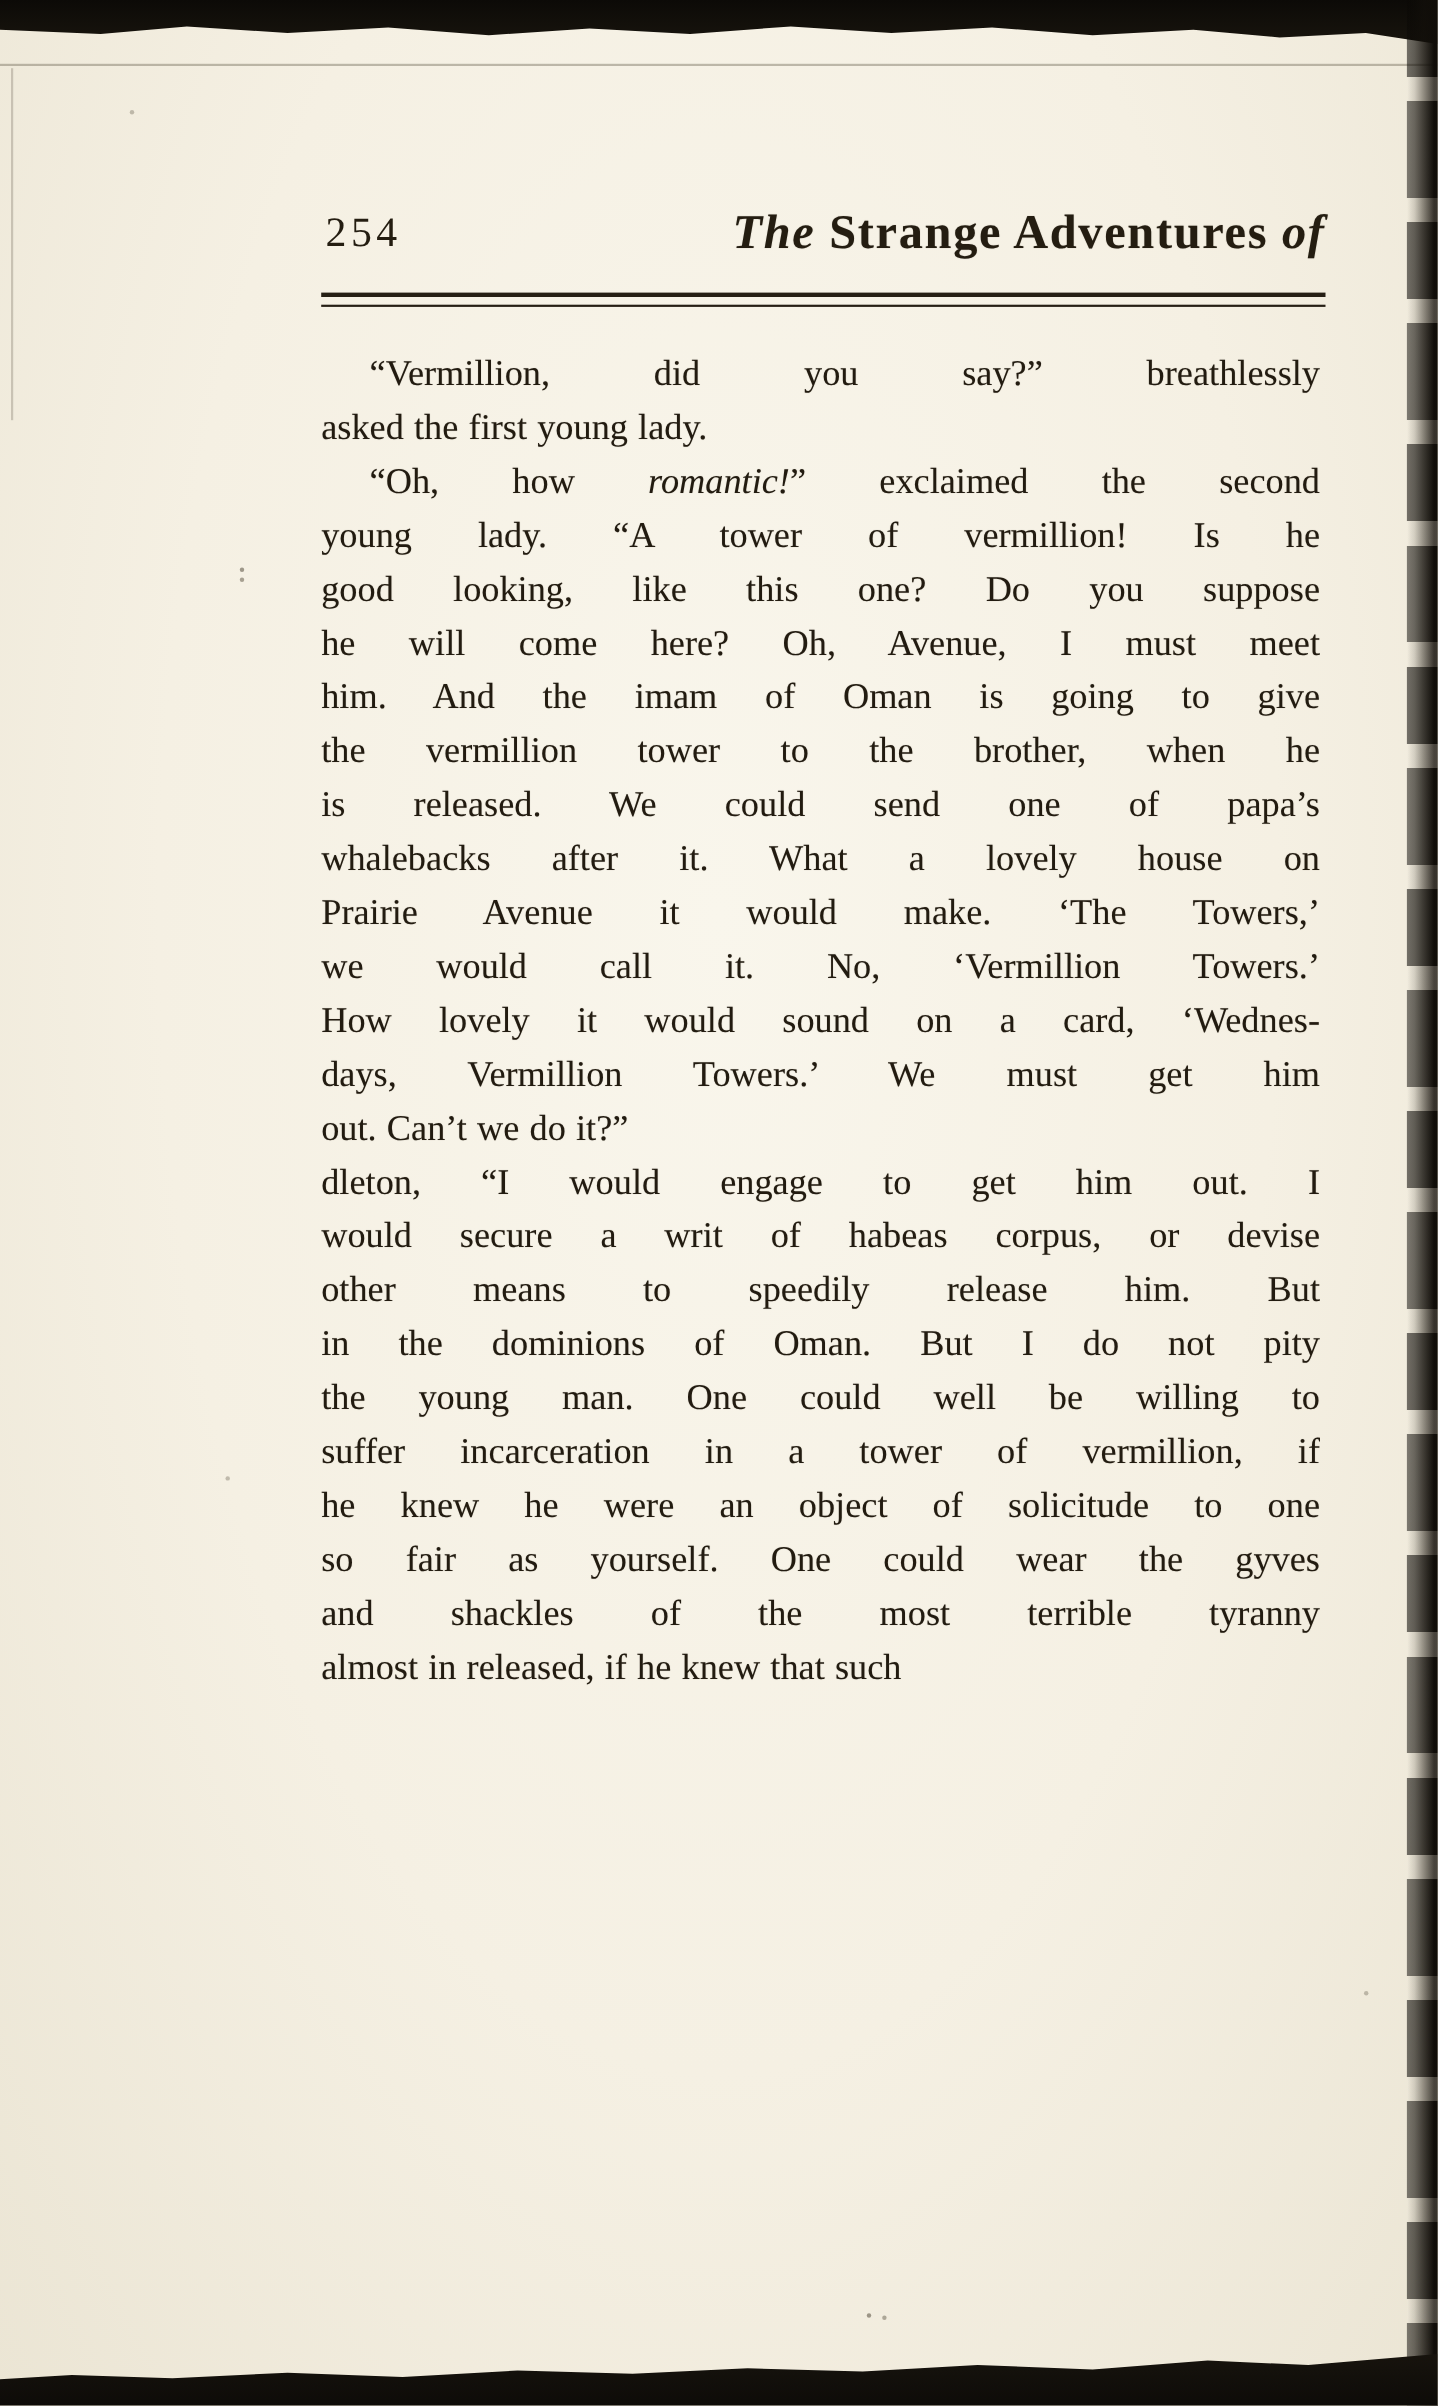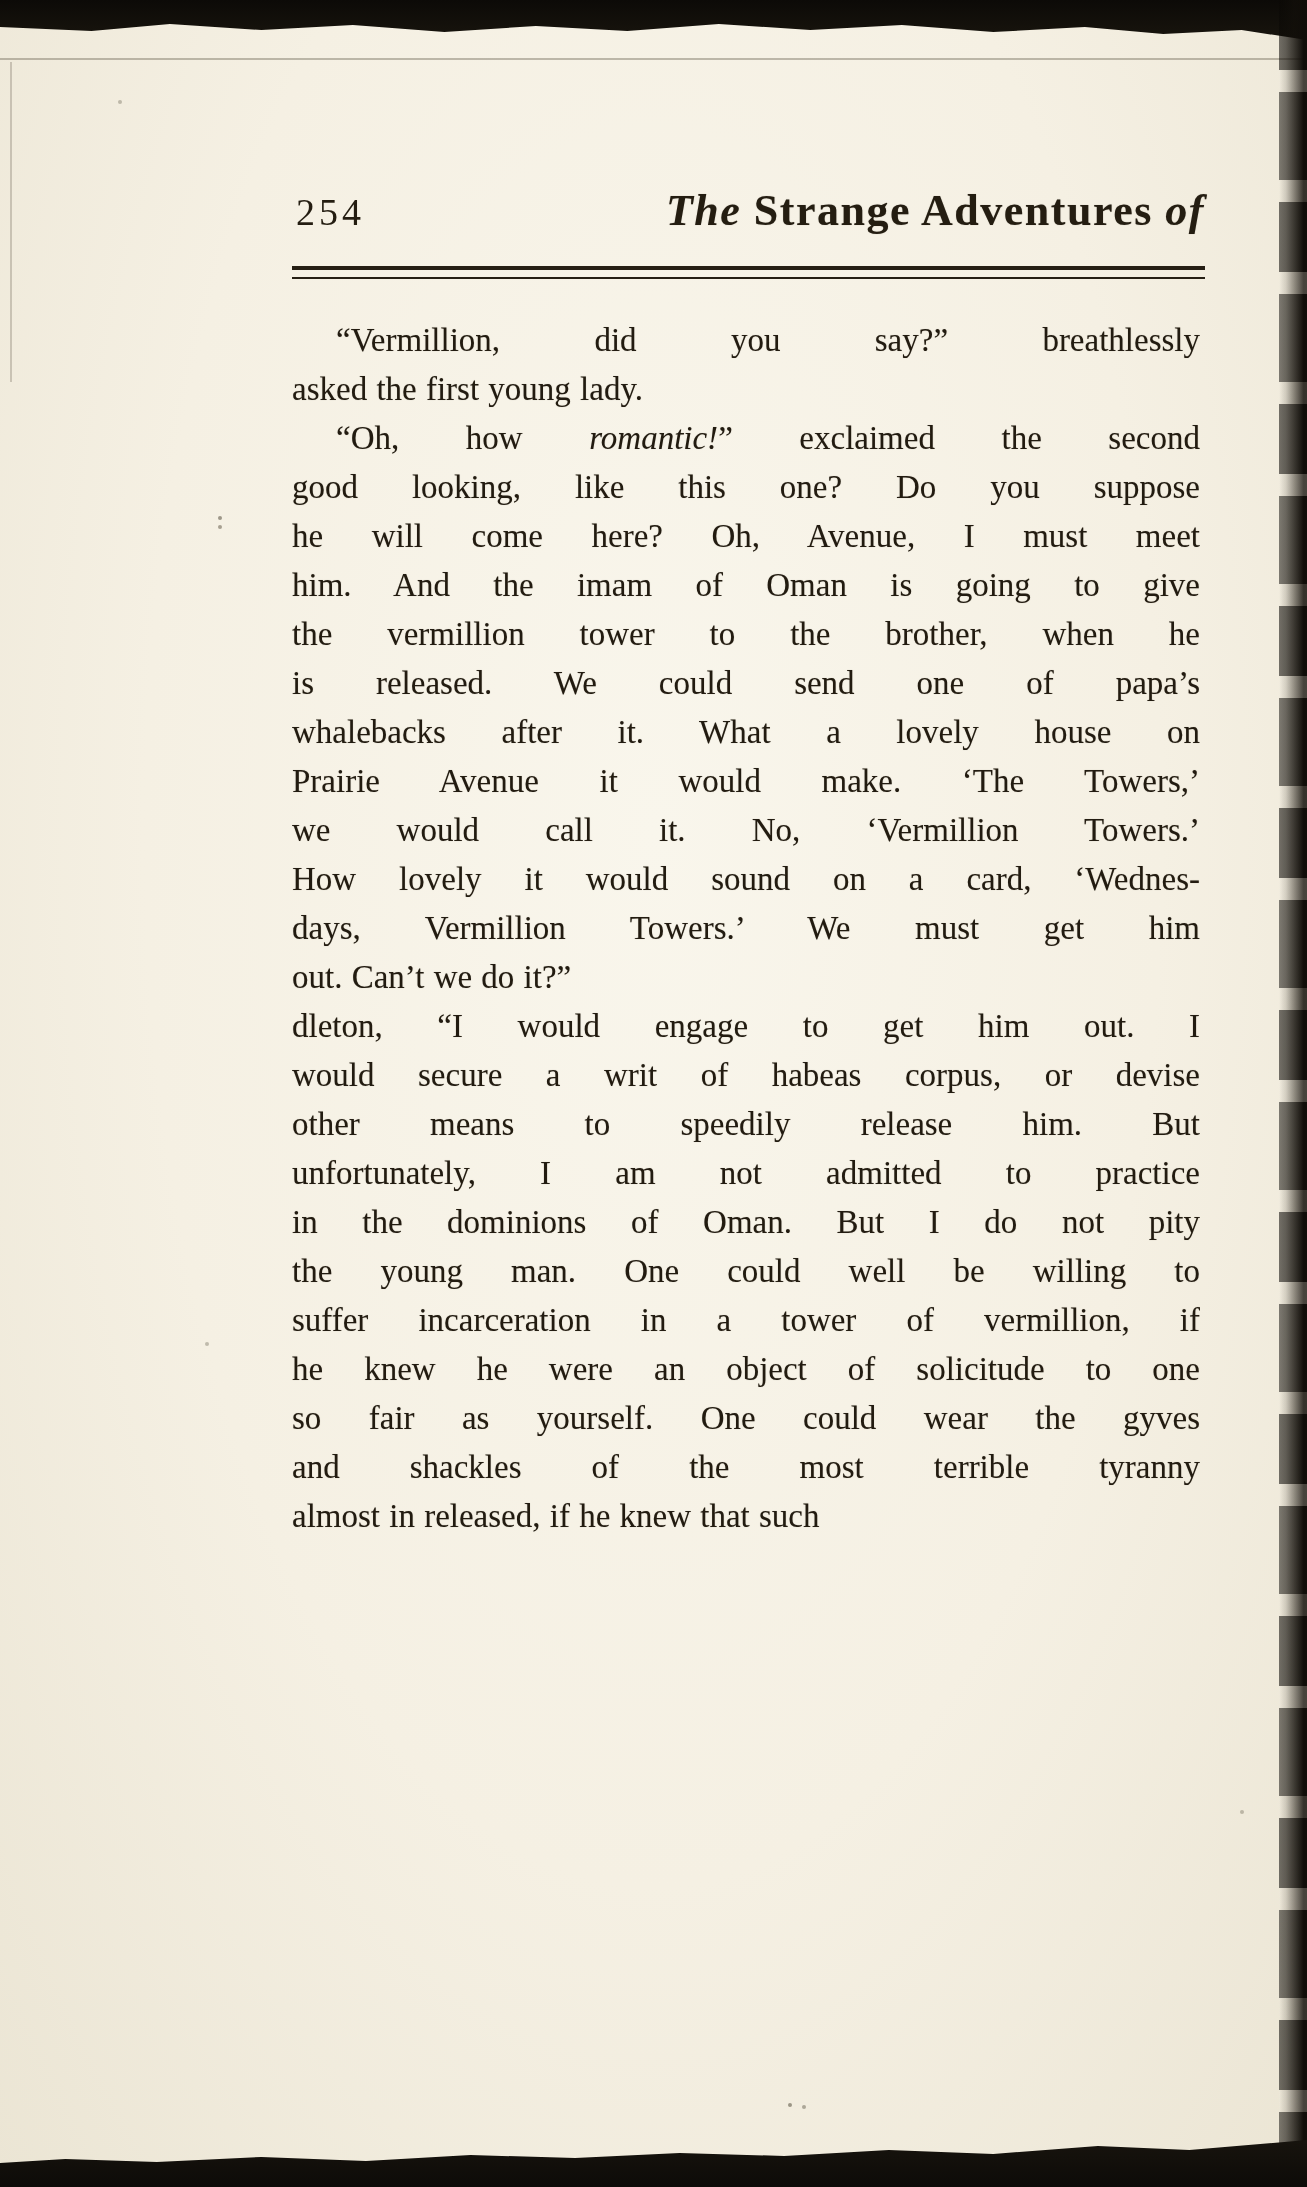--- a/index.html
+++ b/index.html
@@ -92,37 +92,37 @@
   <div class="rule rule-top"></div>
   <div class="rule rule-bottom"></div>
 
   <div class="body">
       <div class="para">
         <div class="line first">“Vermillion, did you say?” breathlessly</div>
         <div class="line last">asked the first young lady.</div>
       </div>
       <div class="para">
         <div class="line first">“Oh, how <i>romantic!</i>” exclaimed the second</div>
+        <div class="line">young lady. “A tower of vermillion! Is he</div>
         <div class="line">good looking, like this one? Do you suppose</div>
         <div class="line">he will come here? Oh, Avenue, I must meet</div>
         <div class="line">him. And the imam of Oman is going to give</div>
         <div class="line">the vermillion tower to the brother, when he</div>
         <div class="line">is released. We could send one of papa’s</div>
         <div class="line">whalebacks after it. What a lovely house on</div>
         <div class="line">Prairie Avenue it would make. ‘The Towers,’</div>
         <div class="line">we would call it. No, ‘Vermillion Towers.’</div>
         <div class="line">How lovely it would sound on a card, ‘Wednes-</div>
         <div class="line">days, Vermillion Towers.’ We must get him</div>
         <div class="line last">out. Can’t we do it?”</div>
       </div>
       <div class="para">
         <div class="line">dleton, “I would engage to get him out. I</div>
         <div class="line">would secure a writ of habeas corpus, or devise</div>
         <div class="line">other means to speedily release him. But</div>
-        <div class="line">unfortunately, I am not admitted to practice</div>
         <div class="line">in the dominions of Oman. But I do not pity</div>
         <div class="line">the young man. One could well be willing to</div>
         <div class="line">suffer incarceration in a tower of vermillion, if</div>
         <div class="line">he knew he were an object of solicitude to one</div>
         <div class="line">so fair as yourself. One could wear the gyves</div>
         <div class="line">and shackles of the most terrible tyranny</div>
         <div class="line last">almost in released, if he knew that such</div>
       </div>
     </div>
 

